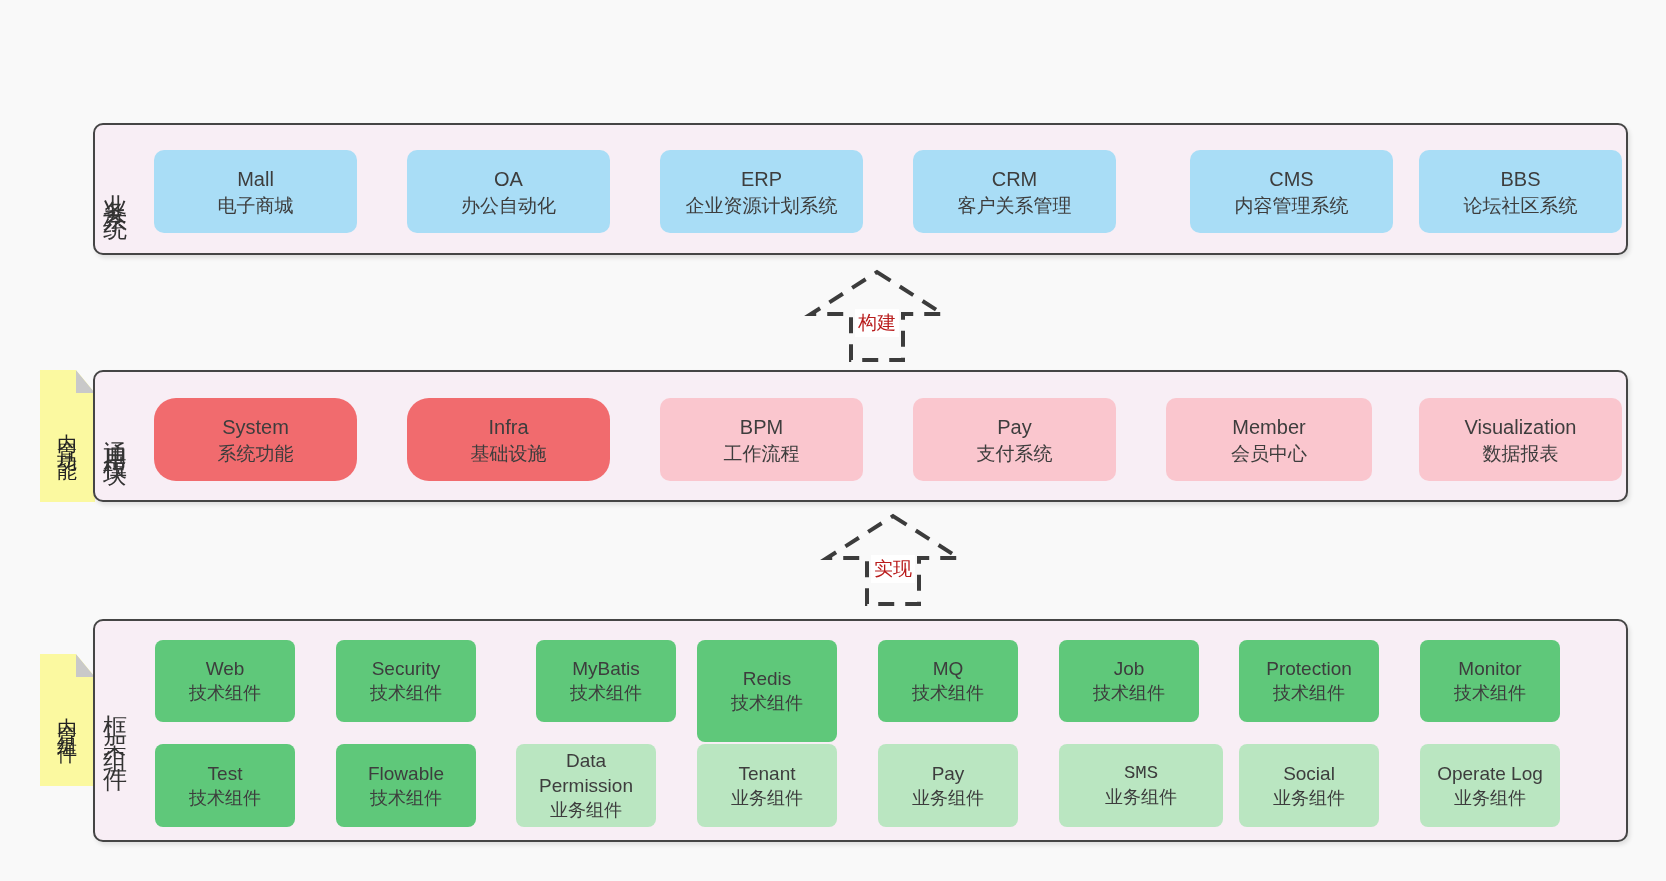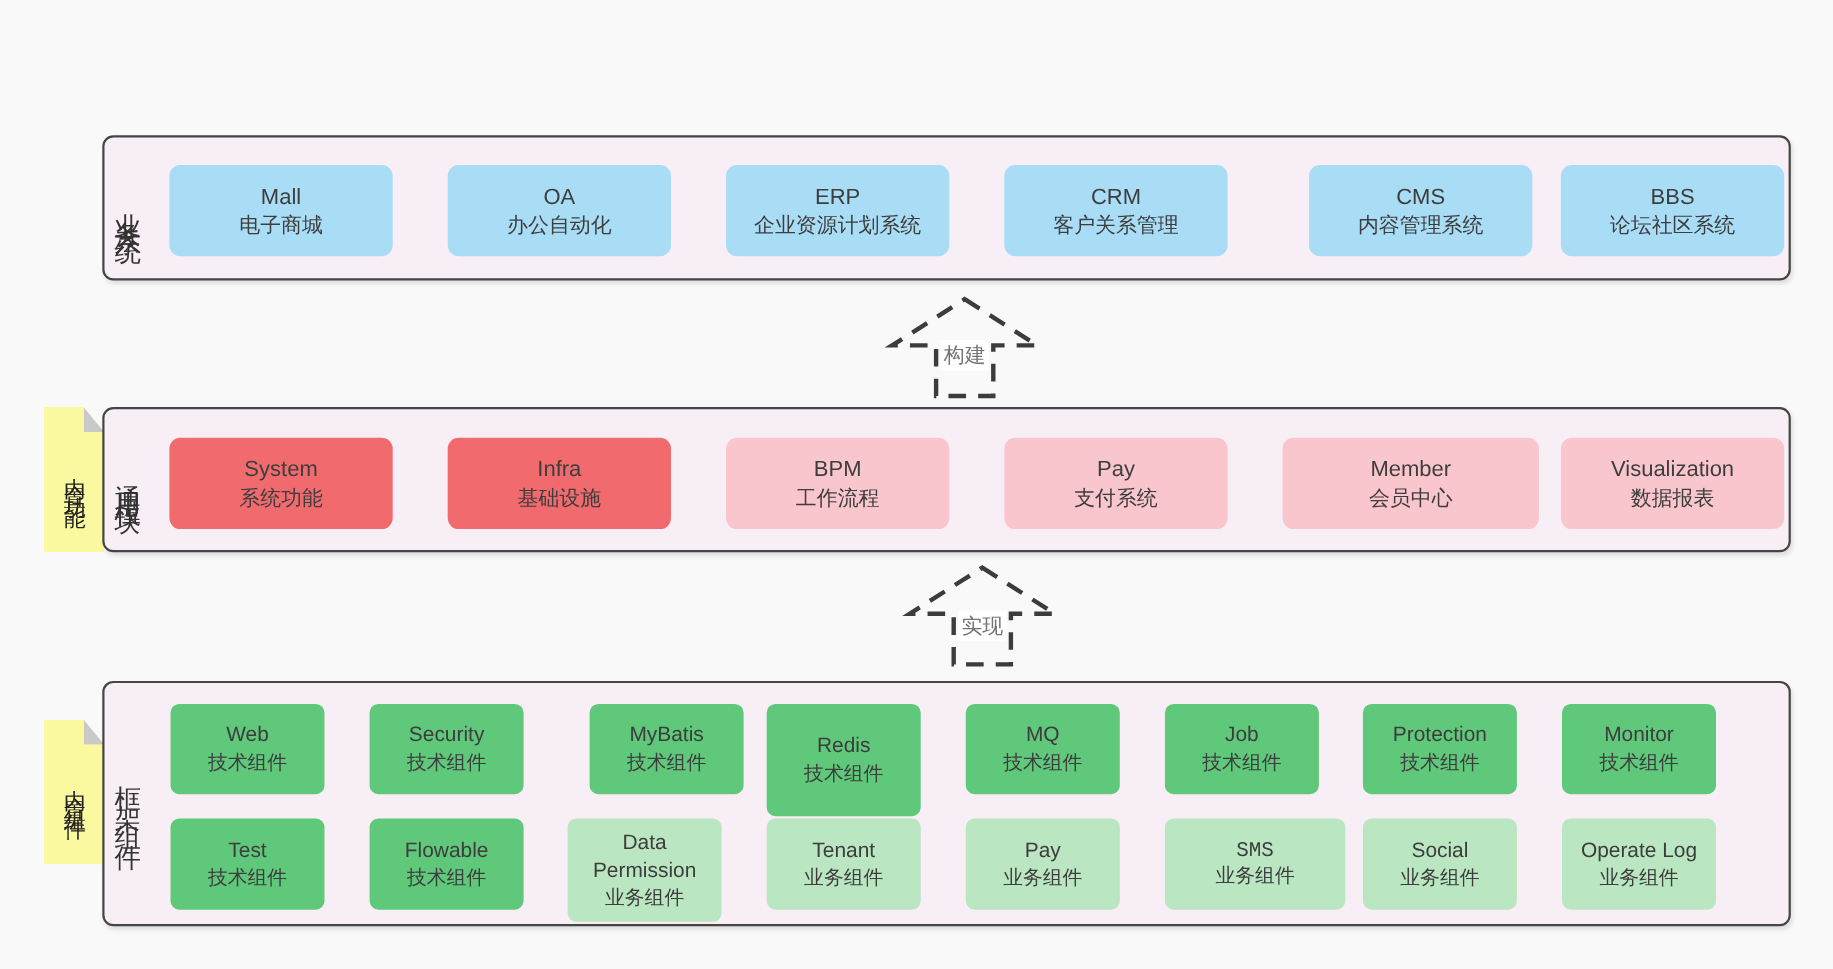--- a/index.html
+++ b/index.html
@@ -12,36 +12,36 @@
   .band-label.spread{letter-spacing:18px;}
 
   .box{position:absolute;border-radius:10px;display:flex;flex-direction:column;align-items:center;justify-content:center;
        text-align:center;color:#3d3d3d;box-sizing:border-box;padding:2px 4px;}
   .box .t{font-size:20px;line-height:28px;}
   .box .s{font-size:19px;line-height:26px;}
   .grid-small .box{border-radius:8px;}
   .grid-small .box .t{font-size:19px;line-height:25px;}
   .grid-small .box .s{font-size:18px;line-height:25px;}
   .c-blue{background:#a9ddf6;}
-  .c-red{background:#f16b6e;}
+  .c-red{background:#f16b6e;border-radius:22px;}
   .c-pink{background:#fac6ce;}
   .c-green{background:#5fc87a;}
   .c-lightgreen{background:#bae6c1;}
 
   .note{position:absolute;width:55px;background:#fbf9a0;z-index:1;
         clip-path:polygon(0 0,calc(100% - 19px) 0,100% 23px,100% 100%,0 100%);}
   .note .note-text{position:absolute;left:0;top:0;width:100%;height:100%;display:flex;align-items:center;justify-content:center;
         writing-mode:vertical-rl;text-orientation:upright;font-size:20px;letter-spacing:9px;color:#222;line-height:1;}
   .note .fold{position:absolute;right:0;top:0;width:19px;height:23px;background:#c9c9c9;
         clip-path:polygon(0 0,100% 100%,0 100%);}
 
   .arrow-svg{position:absolute;z-index:1;}
   .arrow-svg path{fill:none;stroke:#3c3c3c;stroke-width:4;stroke-dasharray:16 11;}
   .arrow-label{position:absolute;z-index:3;transform:translate(-50%,-50%);background:#fff;
-        padding:1px 3px;font-size:19px;color:#737373;white-space:nowrap;}
+        padding:1px 3px;font-size:19px;color:#b91c1c;white-space:nowrap;}
 </style>
 </head>
 <body>
 
 <div id="stage">
 
   <div class="band" style="left:93px;top:123px;width:1535px;height:132px;">
     <div class="band-label">业务系统</div>
     <div>
         <div class="box c-blue" style="left: 59px; top: 25px; width: 203px; height: 83px;">
@@ -93,21 +93,21 @@
           <div class="s">基础设施</div>
         </div>
         <div class="box c-pink" style="left: 565px; top: 26px; width: 203px; height: 83px;">
           <div class="t">BPM</div>
           <div class="s">工作流程</div>
         </div>
         <div class="box c-pink" style="left: 818px; top: 26px; width: 203px; height: 83px;">
           <div class="t">Pay</div>
           <div class="s">支付系统</div>
         </div>
-        <div class="box c-pink" style="left: 1071px; top: 26px; width: 233px; height: 83px;">
+        <div class="box c-pink" style="left: 1071px; top: 26px; width: 206px; height: 83px;">
           <div class="t">Member</div>
           <div class="s">会员中心</div>
         </div>
         <div class="box c-pink" style="left: 1324px; top: 26px; width: 203px; height: 83px;">
           <div class="t">Visualization</div>
           <div class="s">数据报表</div>
         </div>
       </div>
   </div>
 
@@ -159,21 +159,21 @@
       </div>
     <div class="grid-small">
         <div class="box c-green" style="left: 60px; top: 123px; width: 140px; height: 83px;">
           <div class="t">Test</div>
           <div class="s">技术组件</div>
         </div>
         <div class="box c-green" style="left: 241px; top: 123px; width: 140px; height: 83px;">
           <div class="t">Flowable</div>
           <div class="s">技术组件</div>
         </div>
-        <div class="box c-lightgreen" style="left: 421px; top: 123px; width: 140px; height: 94px;">
+        <div class="box c-lightgreen" style="left: 421px; top: 123px; width: 140px; height: 83px;">
           <div class="t">Data Permission</div>
           <div class="s">业务组件</div>
         </div>
         <div class="box c-lightgreen" style="left: 602px; top: 123px; width: 140px; height: 83px;">
           <div class="t">Tenant</div>
           <div class="s">业务组件</div>
         </div>
         <div class="box c-lightgreen" style="left: 783px; top: 123px; width: 140px; height: 83px;">
           <div class="t">Pay</div>
           <div class="s">业务组件</div>

